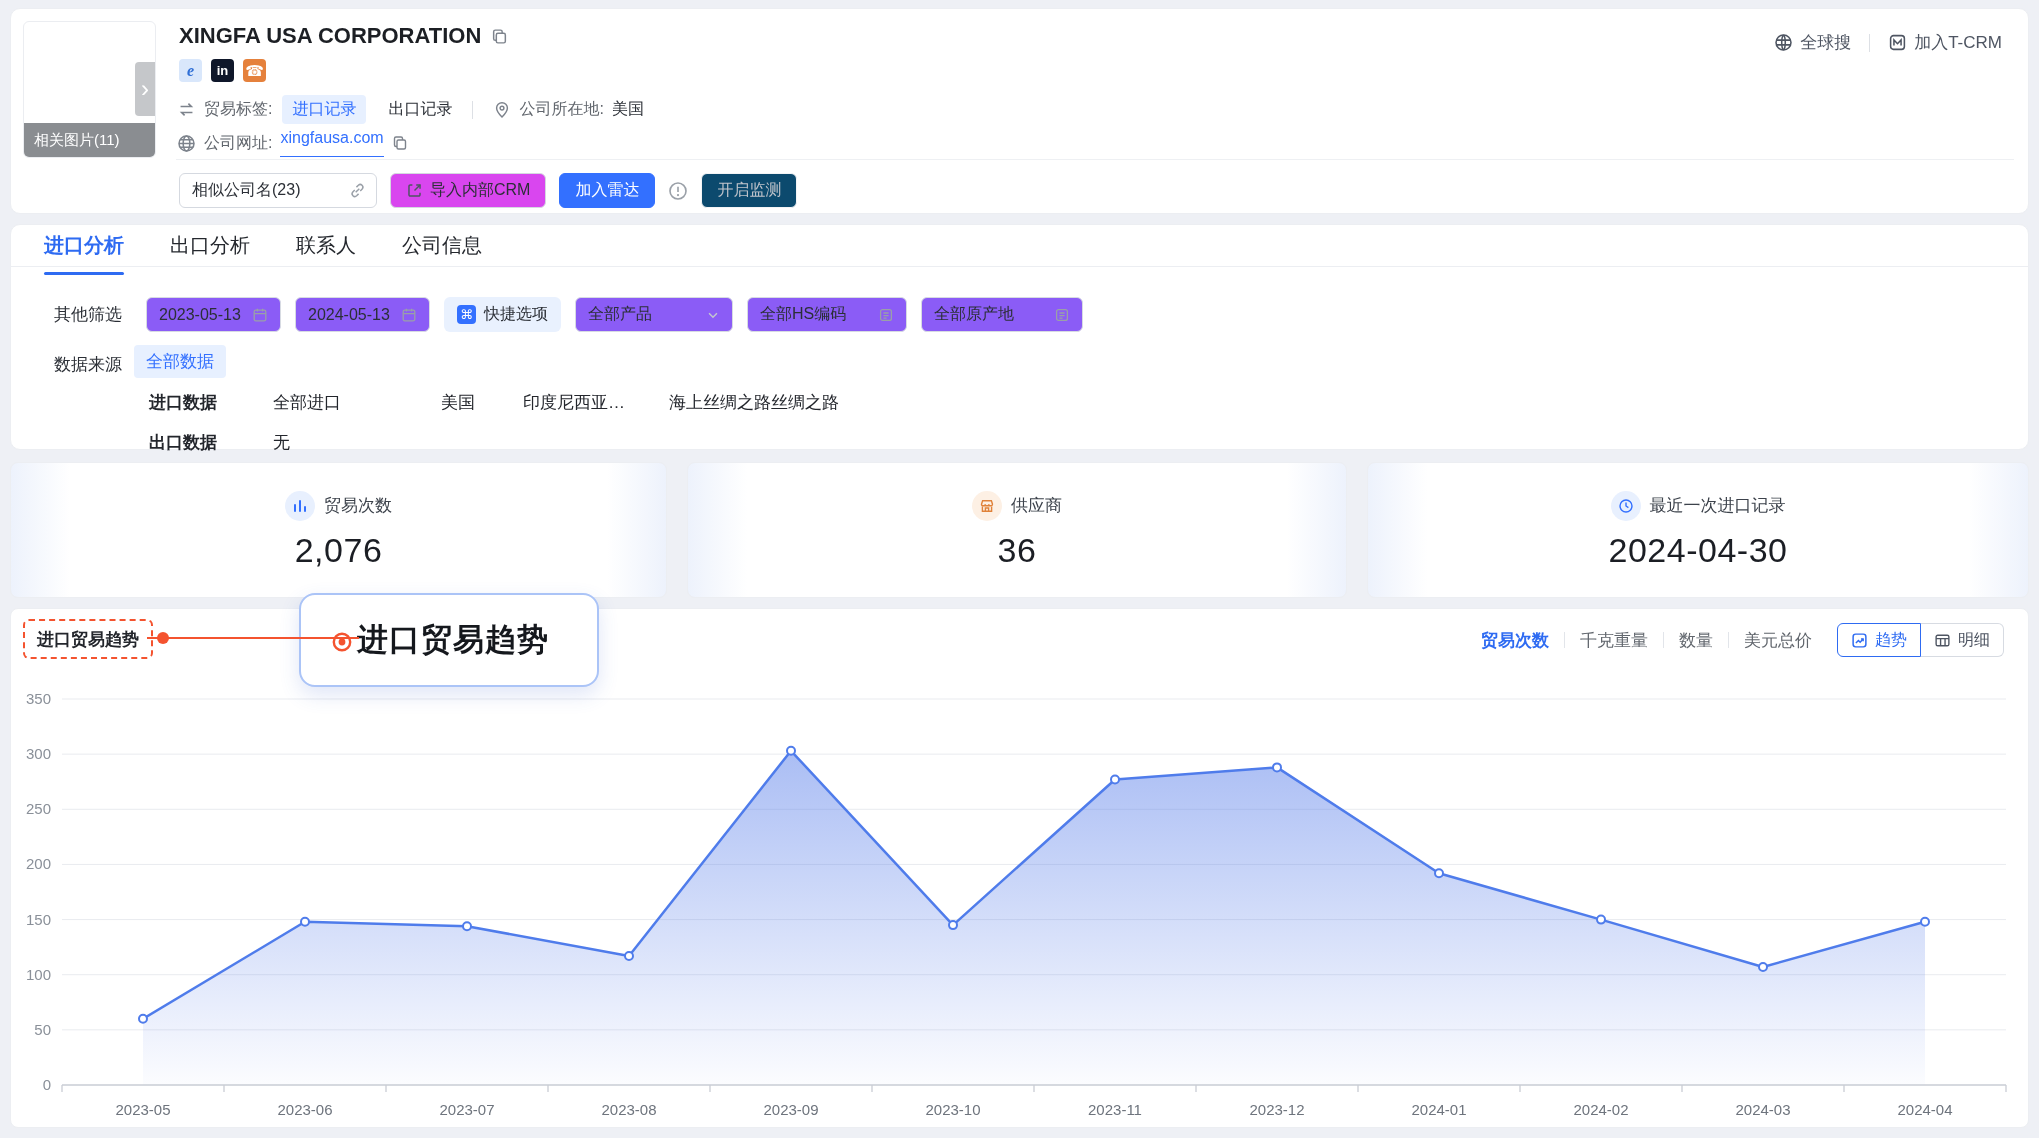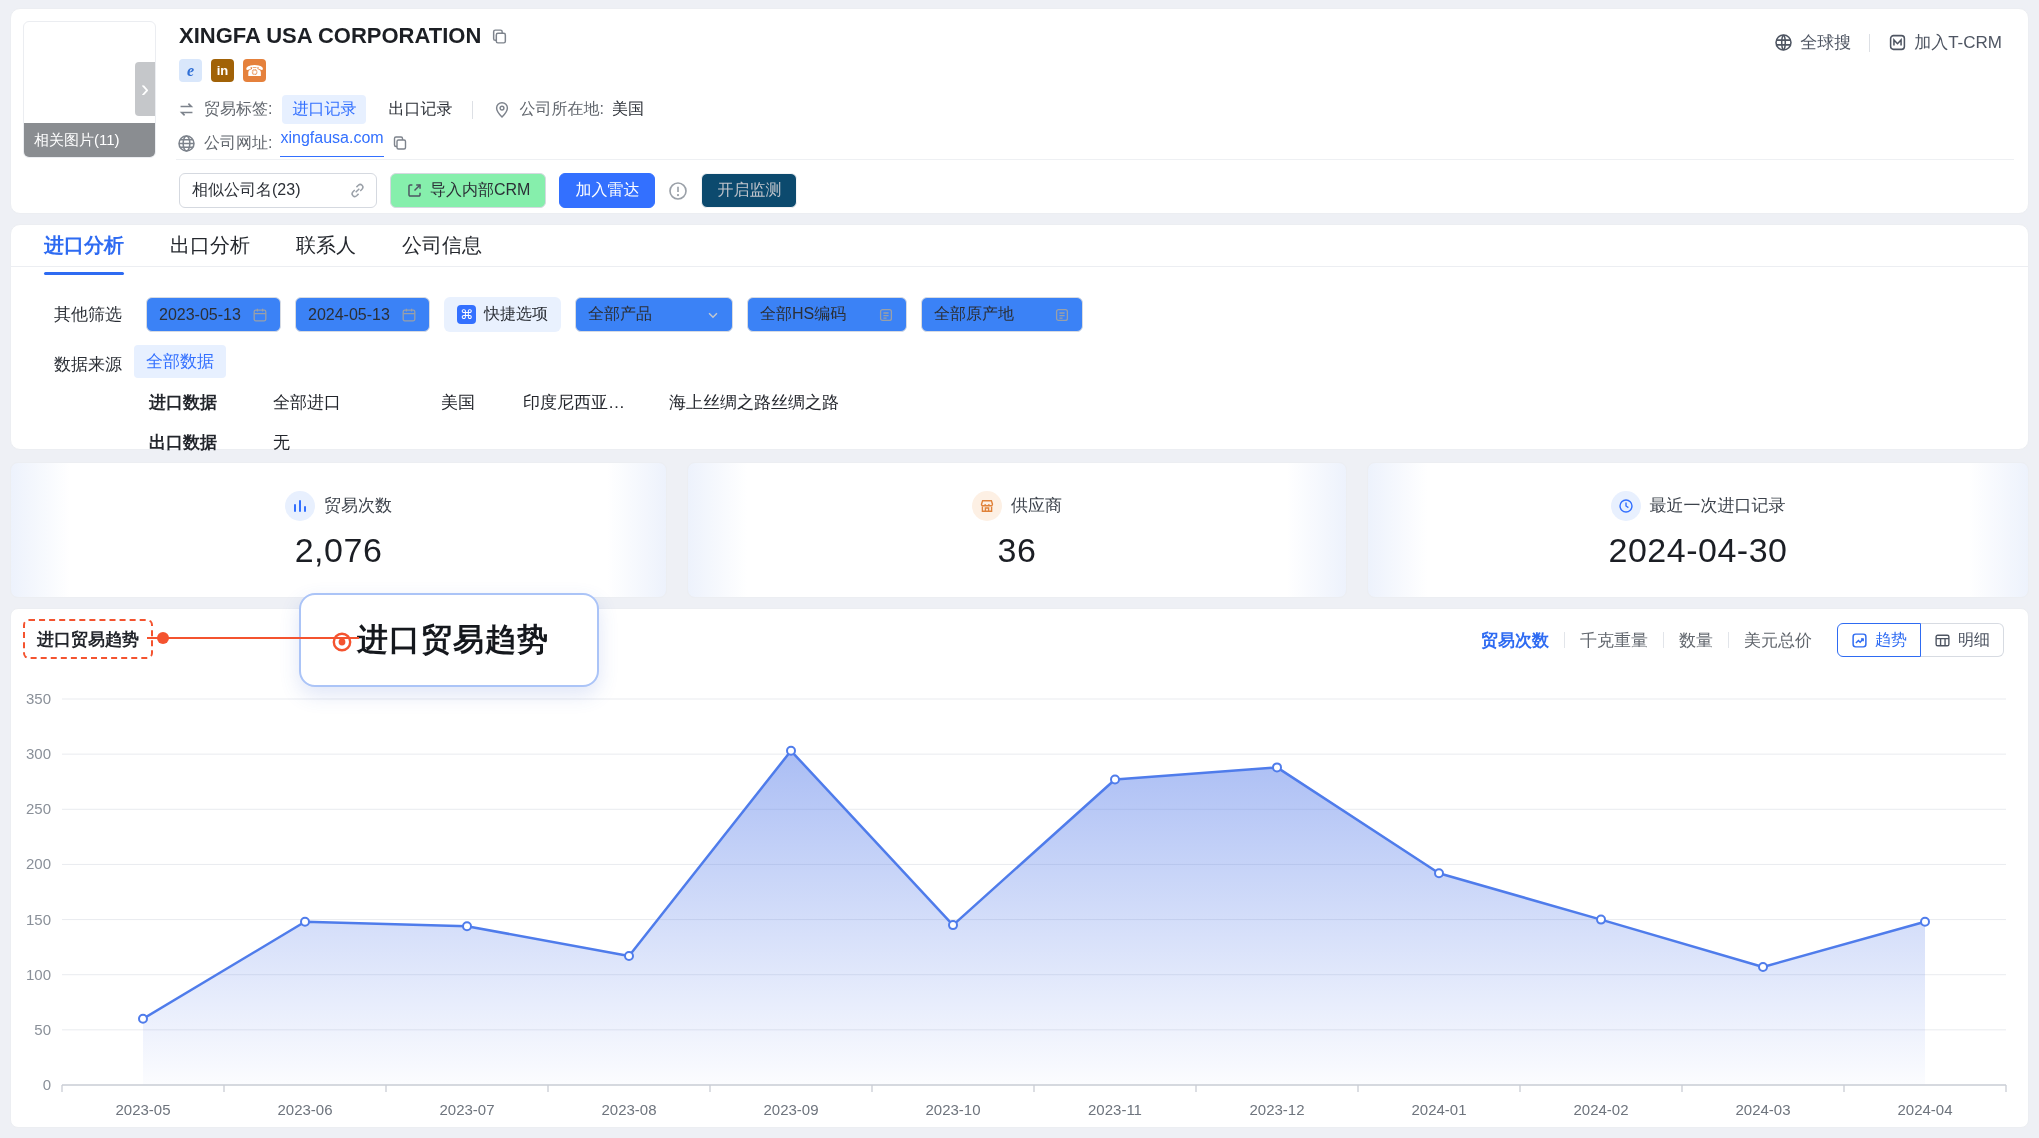--- a/index.html
+++ b/index.html
@@ -13,48 +13,48 @@
   .logo-word { line-height:1; }
   .logo-word b { display:block; font-size:21px; color:#1c3f7e; letter-spacing:.5px; }
   .logo-word i { display:block; font-style:normal; font-size:9px; color:#8a9099; text-align:right; letter-spacing:2px; }
   .logo-overlay { position:absolute; left:0; right:0; bottom:0; height:34px; background:rgba(122,125,130,.88); color:#fff; font-size:15px; display:flex; align-items:center; padding-left:10px; }
   .logo-chevron { position:absolute; right:0; top:40px; width:20px; height:54px; background:rgba(150,153,158,.55); border-radius:4px 0 0 4px; color:#fff; font-size:24px; display:flex; align-items:center; justify-content:center; cursor:pointer; }
   .company-name { position:absolute; left:168px; top:14px; font-size:22px; font-weight:700; color:#1c1f24; display:flex; align-items:center; gap:10px; }
   .copy-icon { color:#7d838c; cursor:pointer; display:inline-flex; }
   .social-row { position:absolute; left:168px; top:50px; display:flex; gap:9px; }
   .soc { width:23px; height:23px; border-radius:4px; display:flex; align-items:center; justify-content:center; font-size:14px; font-weight:700; cursor:pointer; }
   .soc.browser { background:#d9e7fb; color:#2f6fd6; font-family:"Liberation Serif","DejaVu Serif",serif; font-style:italic; font-size:16px; }
-  .soc.linkedin { background:#a16207; color:#fff; font-size:13px; }
+  .soc.linkedin { background:#0f172a; color:#fff; font-size:13px; }
   .soc.phone { background:#e5813c; color:#fff; font-size:15px; font-weight:400; }
   .meta-row { position:absolute; left:166px; top:86px; display:flex; align-items:center; font-size:16px; color:#61666d; }
   .meta-row .dark { color:#2b2f36; }
   .tag-import { background:#e7f0ff; color:#3370ff; padding:4px 10px; border-radius:4px; margin-left:10px; cursor:pointer; }
   .tag-export { color:#2b2f36; margin-left:22px; cursor:pointer; }
   .vdiv { width:1px; height:18px; background:#dde0e5; margin:0 20px; }
   .web-row { position:absolute; left:166px; top:120px; display:flex; align-items:center; font-size:16px; color:#61666d; gap:8px; }
   .weblink { color:#3370ff; text-decoration:none; border-bottom:1px solid #3370ff; padding-bottom:9px; cursor:pointer; }
   .hdr-div { position:absolute; left:165px; right:14px; top:150px; height:1px; background:#eef0f3; }
   .action-row { position:absolute; left:168px; top:164px; display:flex; align-items:center; gap:13px; }
   .inbox { width:198px; height:35px; border:1px solid #d5d9e0; border-radius:6px; display:flex; align-items:center; padding:0 10px 0 12px; font-size:16px; color:#2b2f36; cursor:pointer; }
   .inbox .grow { flex:1; }
-  .btn { height:35px; border:1px solid #d5d9e0; border-radius:6px; background:#86efac; display:flex; align-items:center; justify-content:center; gap:7px; font-size:16px; color:#2b2f36; padding:0 15px; cursor:pointer; }
+  .btn { height:35px; border:1px solid #d5d9e0; border-radius:6px; background:#d946ef; display:flex; align-items:center; justify-content:center; gap:7px; font-size:16px; color:#2b2f36; padding:0 15px; cursor:pointer; }
   .btn.primary { background:#3370ff; border-color:#3370ff; color:#fff; font-weight:500; }
   .btn.disabled { background:#0c4a6e; border-color:#f3f4f6; color:#c0c4cb; cursor:default; }
   .info-circ { color:#9aa0a8; display:inline-flex; cursor:pointer; }
   .top-right { position:absolute; right:26px; top:22px; display:flex; align-items:center; font-size:17px; color:#4e5562; gap:14px; }
   .top-right .item { display:flex; align-items:center; gap:7px; cursor:pointer; }
 
   
   .tabs-row { position:absolute; left:0; right:0; top:0; height:42px; border-bottom:1px solid #eceef2; display:flex; align-items:center; padding-left:33px; gap:46px; }
   .tab { font-size:20px; color:#25282e; cursor:pointer; position:relative; height:58px; display:flex; align-items:center; }
   .tab.active { color:#2e6bf2; font-weight:700; }
   .tab.active::after { content:""; position:absolute; left:0; right:0; bottom:0; height:3px; background:#2e6bf2; border-radius:2px; }
   .filter-row { position:absolute; left:43px; top:72px; display:flex; align-items:center; }
   .flabel { font-size:17px; color:#2b2f36; margin-right:24px; }
-  .fbox { height:35px; border:1px solid #d7dbe2; border-radius:6px; background:#3b82f6; display:flex; align-items:center; font-size:16px; color:#2b2f36; padding:8px 12px; cursor:pointer;justify-content:space-between; }
+  .fbox { height:35px; border:1px solid #d7dbe2; border-radius:6px; background:#8b5cf6; display:flex; align-items:center; font-size:16px; color:#2b2f36; padding:8px 12px; cursor:pointer;justify-content:space-between; }
   .fbox + .fbox, .fbox + .quickbtn, .quickbtn + .fbox { margin-left:14px; }
   .fbox .icon-right { margin-left:auto; color:#9aa0a8; display:inline-flex; }
   .w-date { width:135px; }
   .w-prod { width:158px; margin-left:28px; }
   .w-hs { width:160px; margin-left:28px; }
   .w-org { width:162px; margin-left:28px; }
   .quickbtn { height:35px; margin-left:14px; background:#e9f1fe; border-radius:6px; display:flex; align-items:center; gap:8px; padding:0 13px; font-size:16px; color:#2b2f36; cursor:pointer; }
   .cmdtile { width:19px; height:19px; background:#3370ff; border-radius:4px; color:#fff; font-size:13px; display:flex; align-items:center; justify-content:center; }
   .ds-label { position:absolute; left:43px; top:128px; font-size:17px; color:#2b2f36; }
   .chip-all { position:absolute; left:123px; top:120px; background:#e7f0ff; color:#3370ff; font-size:17px; padding:5px 12px; border-radius:4px; cursor:pointer; }

